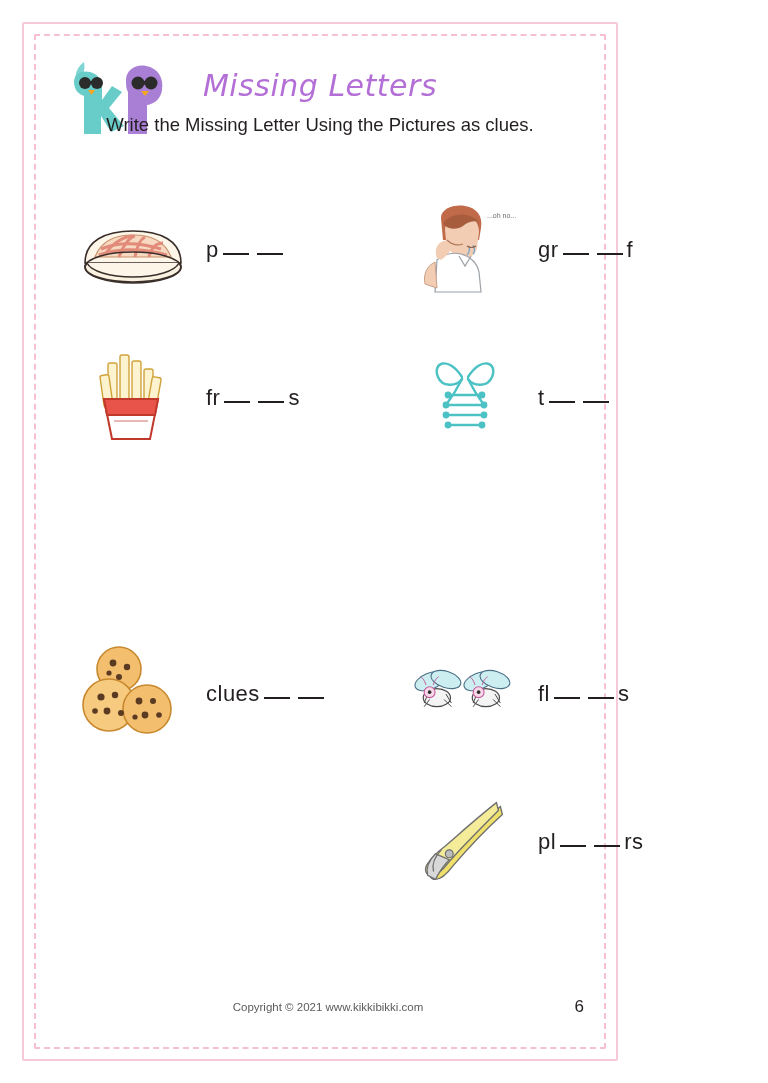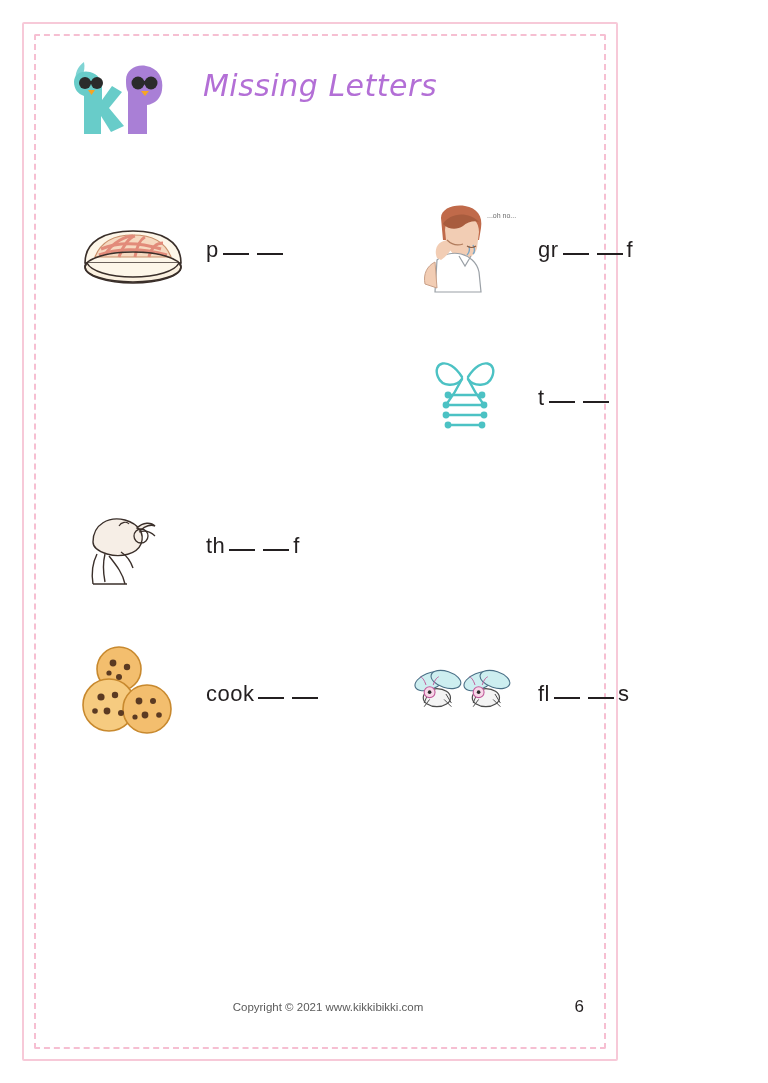--- a/index.html
+++ b/index.html
@@ -172,20 +172,21 @@
 
         <path d="M72 28 C72 18 82 12 92 14 C104 16 110 26 108 38 C107 46 101 52 93 53 L93 82 L74 82 L74 40 C72 37 72 32 72 28 Z" fill="#a97fd6"></path>
         <circle cx="84" cy="31" r="6.5" fill="#2b2b2b"></circle>
         <circle cx="97" cy="31" r="6.5" fill="#2b2b2b"></circle>
         <rect x="83" y="29" width="15" height="3.5" fill="#2b2b2b"></rect>
         <path d="M87 39 L95 39 L91 44 Z" fill="#f6a623"></path>
       </svg>
     </div>
 
     <div class="title">Missing Letters</div>
+    <div class="subtitle">Write the Missing Letter Using the Pictures as clues.</div>
 
     <div class="grid">
 
       <div class="row">
 
         <div class="cell left">
           <div class="pic">
             <svg width="116" height="90" viewBox="0 0 116 90">
               <ellipse cx="58" cy="62" rx="48" ry="16" fill="#fbf1e0" stroke="#3a2f2a" stroke-width="1.6"></ellipse>
               <path d="M10 58 C10 36 30 26 58 26 C86 26 106 36 106 58 Z" fill="#fdf6e8" stroke="#3a2f2a" stroke-width="1.6"></path>
@@ -227,20 +228,40 @@
             </svg>
           </div>
           <div class="word">
             <span>gr</span><span class="blank"></span><span class="blank"></span><span>f</span>
           </div>
         </div>
       </div>
 
       <div class="row">
 
+        <div class="cell left">
+          <div class="pic">
+            <svg width="110" height="110" viewBox="0 0 110 110">
+              <g fill="#fdf3cf" stroke="#cfa33a" stroke-width="1.4">
+                <rect x="30" y="20" width="9" height="44" rx="2"></rect>
+                <rect x="42" y="12" width="9" height="52" rx="2"></rect>
+                <rect x="54" y="18" width="9" height="46" rx="2"></rect>
+                <rect x="66" y="26" width="9" height="38" rx="2"></rect>
+                <rect x="24" y="32" width="9" height="32" rx="2" transform="rotate(-8 28 48)"></rect>
+                <rect x="72" y="34" width="9" height="30" rx="2" transform="rotate(10 76 48)"></rect>
+              </g>
+              <path d="M26 56 L80 56 L72 96 L34 96 Z" fill="#ffffff" stroke="#c0392b" stroke-width="2"></path>
+              <path d="M26 56 L80 56 L77 72 L29 72 Z" fill="#e8534a" stroke="#c0392b" stroke-width="2"></path>
+              <path d="M36 78 L70 78" stroke="#e8b9b4" stroke-width="2"></path>
+            </svg>
+          </div>
+          <div class="word">
+            <span>fr</span><span class="blank"></span><span class="blank"></span><span>s</span>
+          </div>
+        </div>
 
         <div class="cell right">
           <div class="pic">
             <svg width="110" height="110" viewBox="0 0 110 110">
               <g fill="none" stroke="#4cc2c4" stroke-width="2.4" stroke-linecap="round">
                 <path d="M52 34 C38 12 22 20 28 34 C32 44 46 44 52 36"></path>
                 <path d="M58 34 C72 12 88 20 82 34 C78 44 64 44 58 36"></path>
                 <path d="M52 36 C48 44 42 54 36 62"></path>
                 <path d="M58 36 C62 44 68 54 74 62"></path>
                 <path d="M40 52 L70 52"></path>
@@ -261,39 +282,20 @@
             </svg>
           </div>
           <div class="word">
             <span>t</span><span class="blank"></span><span class="blank"></span><span></span>
           </div>
         </div>
       </div>
 
       <div class="row">
 
-        <div class="cell left">
-          <div class="pic">
-            <svg width="116" height="100" viewBox="0 0 116 100">
-              <path d="M18 46 C18 28 34 20 50 24 C64 28 70 38 66 48 C62 58 46 62 32 58 C22 55 18 51 18 46 Z" fill="#f6eee6" stroke="#3a2f2a" stroke-width="1.4"></path>
-              <path d="M62 32 C68 26 76 26 80 30 C76 28 70 30 66 34 Z" fill="#f6eee6" stroke="#3a2f2a" stroke-width="1.4"></path>
-              <path d="M64 36 C70 34 76 36 80 40" fill="none" stroke="#3a2f2a" stroke-width="1.2"></path>
-              <circle cx="66" cy="40" r="7" fill="none" stroke="#3a2f2a" stroke-width="1.3"></circle>
-              <path d="M30 58 C28 66 28 76 30 86" fill="none" stroke="#3a2f2a" stroke-width="1.4"></path>
-              <path d="M34 60 C42 70 48 78 50 88" fill="none" stroke="#3a2f2a" stroke-width="1.4"></path>
-              <path d="M22 58 C18 66 16 76 18 88" fill="none" stroke="#3a2f2a" stroke-width="1.4"></path>
-              <path d="M18 88 L52 88" fill="none" stroke="#3a2f2a" stroke-width="1.4"></path>
-              <path d="M46 56 C52 60 56 66 58 72" fill="none" stroke="#3a2f2a" stroke-width="1.4"></path>
-              <path d="M44 30 C46 26 52 25 54 28" fill="none" stroke="#3a2f2a" stroke-width="1.1"></path>
-            </svg>
-          </div>
-          <div class="word">
-            <span>th</span><span class="blank"></span><span class="blank"></span><span>f</span>
-          </div>
-        </div>
 
       </div>
 
       <div class="row">
 
         <div class="cell left">
           <div class="pic">
             <svg width="116" height="110" viewBox="0 0 116 110">
               <g stroke="#c8892e" stroke-width="1.6">
                 <circle cx="44" cy="30" r="22" fill="#f3be6e"></circle>
@@ -312,21 +314,21 @@
                 <circle cx="20" cy="72" r="2.8"></circle>
                 <circle cx="64" cy="62" r="3.4"></circle>
                   <circle cx="78" cy="62" r="3"></circle>
                 <circle cx="70" cy="76" r="3.4"></circle>
                   <circle cx="84" cy="76" r="2.8"></circle>
                 <circle cx="60" cy="78" r="2.6"></circle>
               </g>
             </svg>
           </div>
           <div class="word">
-            <span>cook</span><span class="blank"></span><span class="blank"></span><span></span>
+            <span>clues</span><span class="blank"></span><span class="blank"></span><span></span>
           </div>
         </div>
 
         <div class="cell right">
           <div class="pic">
             <svg width="130" height="80" viewBox="0 0 130 80">
               <g>
                 <ellipse cx="26" cy="26" rx="17" ry="9" transform="rotate(-22 26 26)" fill="#cdeef0" stroke="#4a6f86" stroke-width="1.2"></ellipse>
                 <ellipse cx="44" cy="24" rx="17" ry="9" transform="rotate(18 44 24)" fill="#cdeef0" stroke="#4a6f86" stroke-width="1.2"></ellipse>
                 <ellipse cx="34" cy="44" rx="15" ry="10" fill="#f4f4f4" stroke="#4a4a4a" stroke-width="1.3"></ellipse>
@@ -348,20 +350,38 @@
           </div>
           <div class="word">
             <span>fl</span><span class="blank"></span><span class="blank"></span><span>s</span>
           </div>
         </div>
       </div>
 
       <div class="row">
 
 
+        <div class="cell right">
+          <div class="pic">
+            <svg width="120" height="100" viewBox="0 0 120 100">
+              <g stroke="#6f6f6f" stroke-width="1.4" fill="#efe06a">
+                <path d="M96 14 C78 28 56 46 42 58 C36 64 30 70 26 76 C22 82 24 88 30 88 C36 88 42 82 48 74 C60 60 78 40 98 22 Z"></path>
+                <path d="M92 10 C74 24 54 42 40 54 C32 60 26 66 22 72 C18 78 20 84 26 84 C32 84 38 78 44 70 C56 56 76 36 94 18 Z" fill="#f5ec9a"></path>
+              </g>
+              <g stroke="#6f6f6f" stroke-width="1.3" fill="#d8d8d8">
+                <path d="M30 62 C24 68 20 76 22 84 L30 88 C34 80 38 74 44 68 Z"></path>
+                <path d="M36 58 C30 64 26 72 28 80" fill="none"></path>
+              </g>
+              <circle cx="44" cy="62" r="4" fill="#bdbdbd" stroke="#6f6f6f" stroke-width="1.2"></circle>
+            </svg>
+          </div>
+          <div class="word">
+            <span>pl</span><span class="blank"></span><span class="blank"></span><span>rs</span>
+          </div>
+        </div>
       </div>
 
     </div>
 
     <div class="footer">
       <div class="copyright">Copyright © 2021 www.kikkibikki.com</div>
       <div class="pagenum">6</div>
     </div>
 
   </div>

